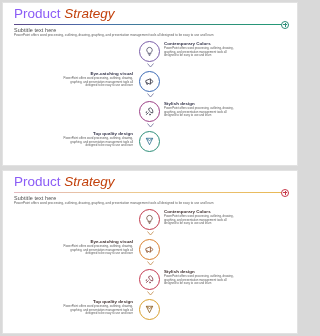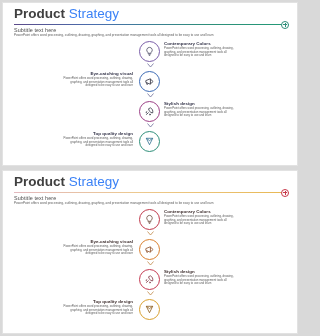--- a/index.html
+++ b/index.html
@@ -15,22 +15,22 @@
     width:296px; height:164px;
     margin:0 auto;
     background:#ffffff;
     border:1px solid #e2e2e2;
     overflow:hidden;
   }
 
   
   .hdr { position:absolute; left:11px; top:4px; right:8px; }
   .title { font-size:13.5px; line-height:14px; color:#3c3c3c; white-space:nowrap; }
-  .title .b { font-weight:bold; color:#404040; }
-  .title .l { font-weight:normal; color:#3b82f6; }
+  .title .b { font-weight:normal; color:#8b5cf6; }
+  .title .l { font-weight:normal; color:#c2410c;font-style:italic; }
 
   .rulewrap { position:absolute; left:11px; top:17.5px; right:8px; height:10px; }
   .rule { position:absolute; left:0; top:3.5px; height:1.4px; width:100%; }
   .s1 .rule { background:linear-gradient(90deg,#5b4b8a 0%,#4a6fae 30%,#2f8f7a 70%,#239a77 100%); }
   .s2 .rule { background:linear-gradient(90deg,#e2b9bf 0%,#edc98f 45%,#e8b852 100%); }
   .endcirc {
     position:absolute; right:0; top:0.3px;
     width:8px; height:8px; border-radius:50%;
     background:#fff;
   }

